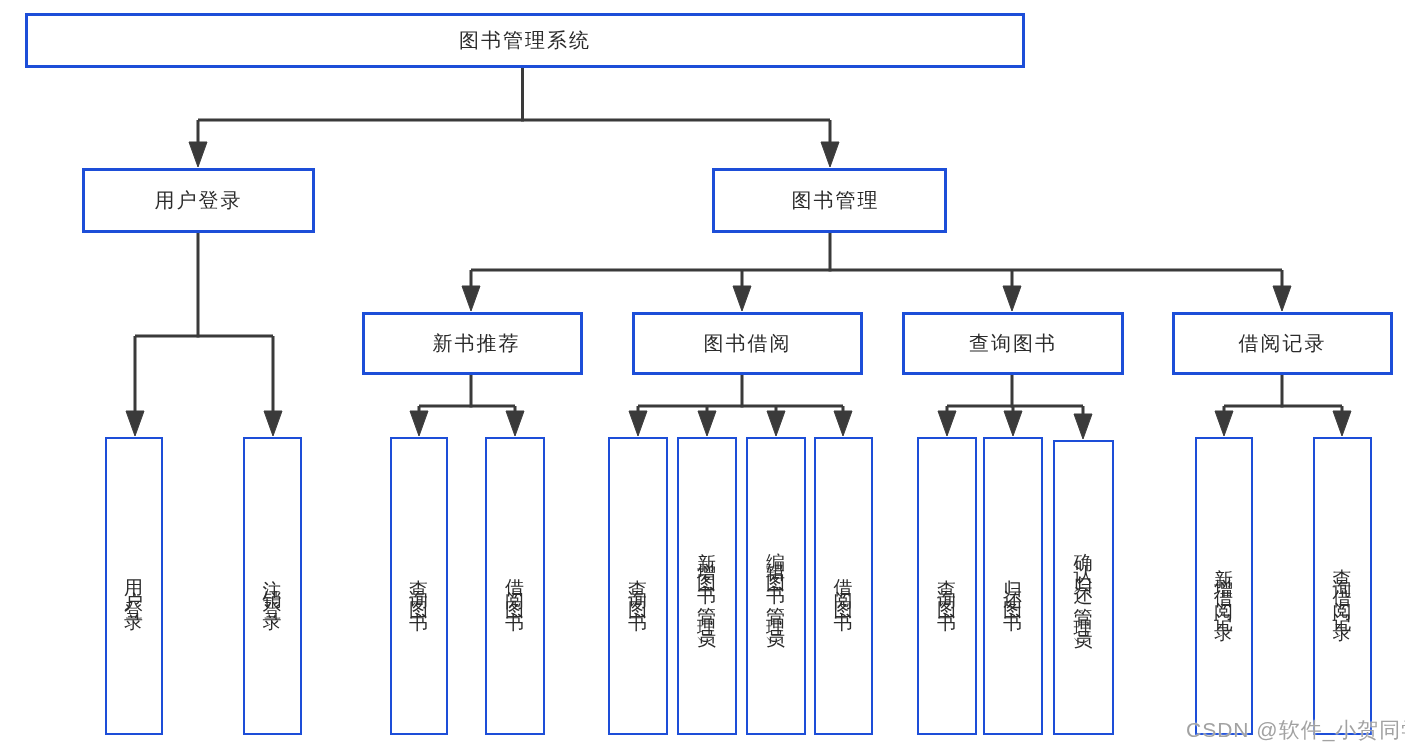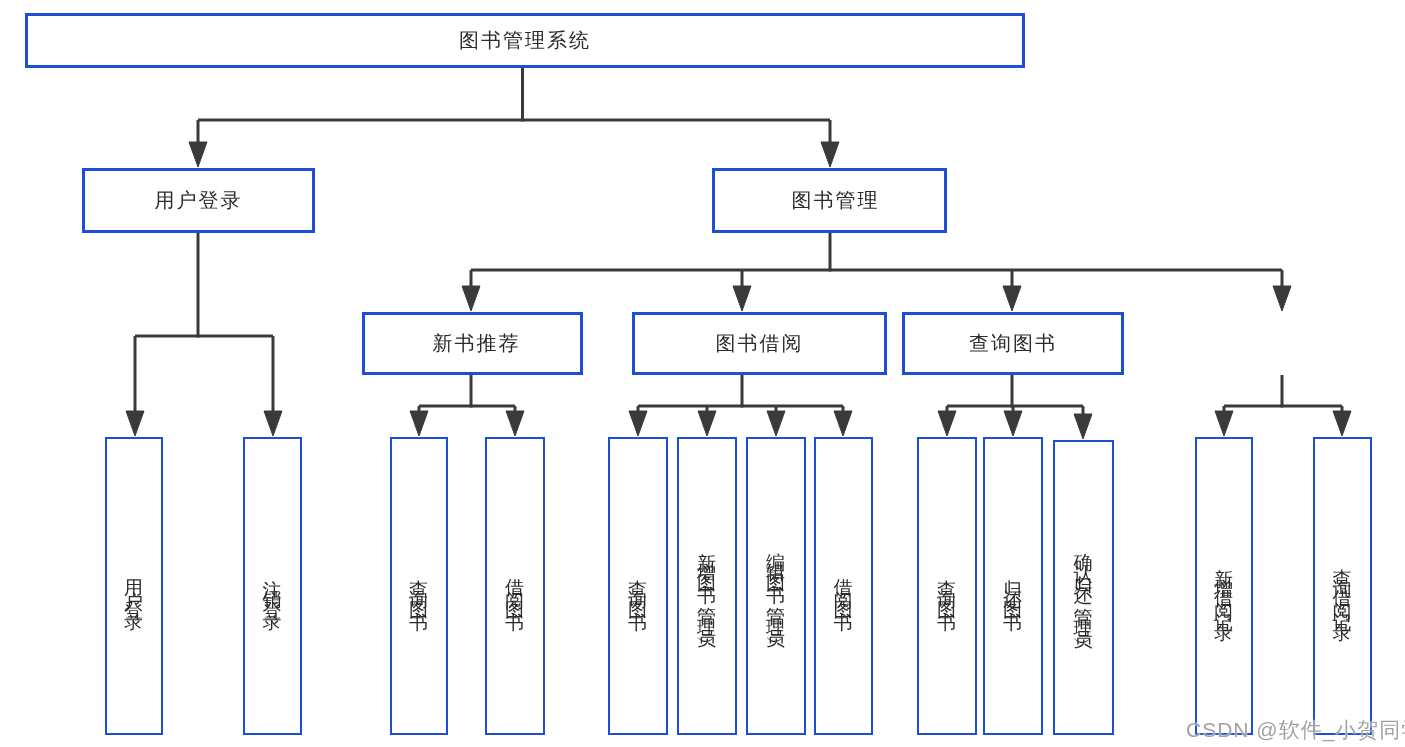--- a/index.html
+++ b/index.html
@@ -120,22 +120,23 @@
     <line x1="1342" y1="406" x2="1342" y2="418"></line>
     <polygon points="1333,411 1351,411 1342,436"></polygon>
   </svg>
 
   <div class="box hbox" style="left:25px; top:13px; width:1000px; height:55px;">图书管理系统</div>
 
   <div class="box hbox" style="left:82px; top:168px; width:233px; height:65px;">用户登录</div>
   <div class="box hbox" style="left:712px; top:168px; width:235px; height:65px;padding-left:12px;">图书管理</div>
 
   <div class="box hbox" style="left:362px; top:312px; width:221px; height:63px;padding-left:8px;">新书推荐</div>
-  <div class="box hbox" style="left:632px; top:312px; width:255px; height:63px;">图书借阅</div>
+  <div class="box hbox" style="left:632px; top:312px; width:231px; height:63px;">图书借阅</div>
   <div class="box hbox" style="left:902px; top:312px; width:222px; height:63px;">查询图书</div>
+  <div class="box hbox" style="left:1172px; top:312px; width:221px; height:63px;">借阅记录</div>
 
   <div class="box vbox" style="left:105px; top:437px; width:58px; height:298px;">用户登录</div>
   <div class="box vbox" style="left:243px; top:437px; width:59px; height:298px;">注销登录</div>
 
   <div class="box vbox" style="left:390px; top:437px; width:58px; height:298px;">查询图书</div>
   <div class="box vbox" style="left:485px; top:437px; width:60px; height:298px;">借阅图书</div>
 
   <div class="box vbox" style="left:608px; top:437px; width:60px; height:298px;">查询图书</div>
   <div class="box vbox" style="left:677px; top:437px; width:60px; height:298px;">新增图书（管理员）</div>
   <div class="box vbox" style="left:746px; top:437px; width:60px; height:298px;">编辑图书（管理员）</div>

